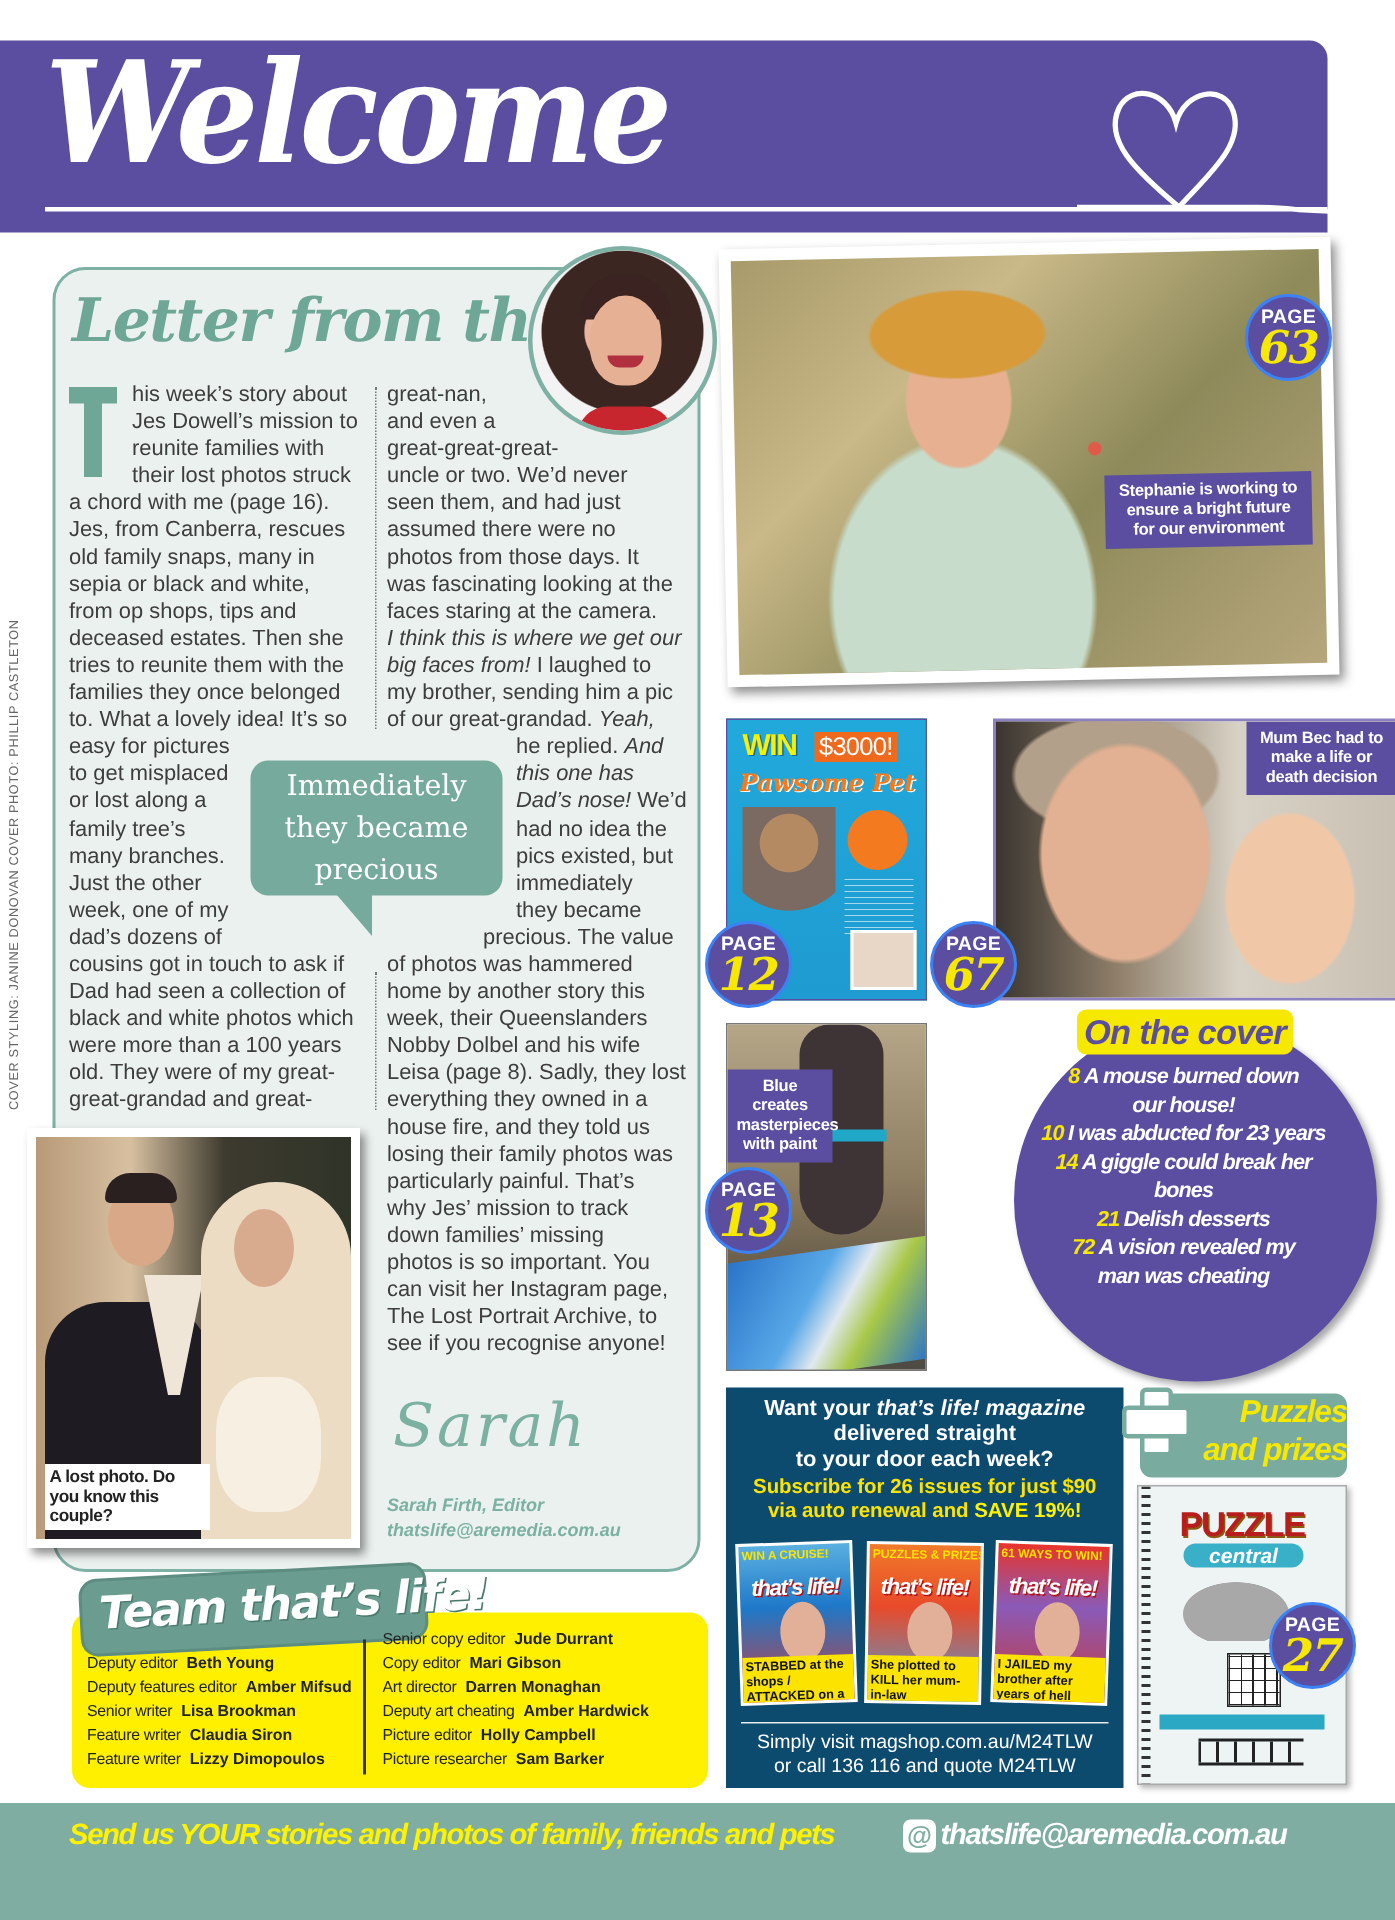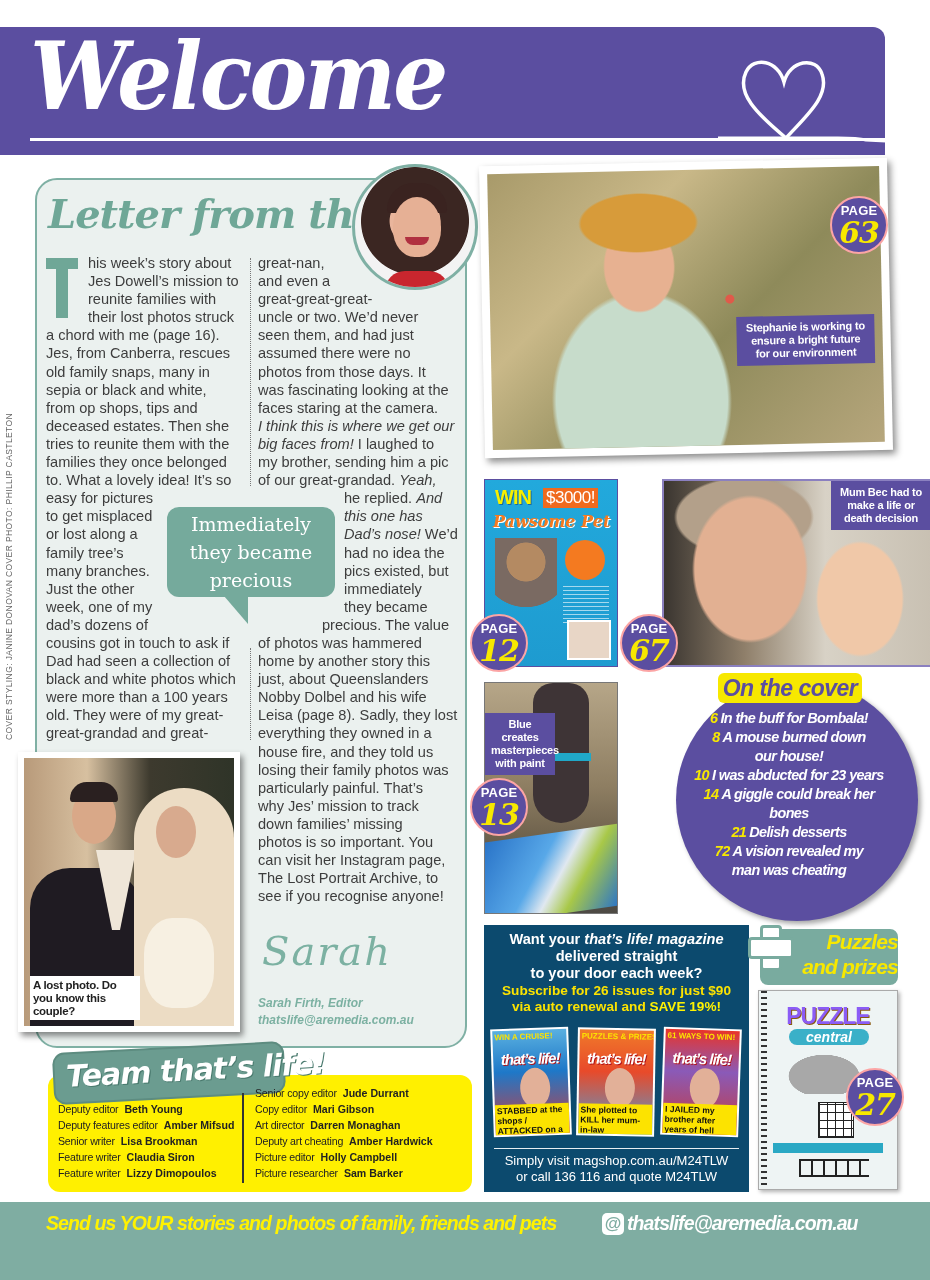--- a/index.html
+++ b/index.html
@@ -128,21 +128,21 @@
       linear-gradient(135deg, #a89a6a 0%, #c9b888 30%, #8e8a5a 60%, #b6a67c 100%);
   }
   .cap-purple {
     position: absolute; background: #5b4ea0; color: #fff; font-weight: bold; font-size: 11px; line-height: 13px;
     text-align: center; padding: 5px 6px; letter-spacing: -0.2px;
   }
   .stephanie-caption { right: 8px; top: 148px; width: 138px; }
 
   .page-badge {
     position: absolute; width: 58px; height: 58px; border-radius: 50%;
-    background: #5b4ea0; border: 2px solid #fca5a5; text-align: center; color: #fff;
+    background: #5b4ea0; border: 2px solid #3b82f6; text-align: center; color: #fff;
   }
   .page-badge .pg-label { display:block; font-size: 13px; font-weight: bold; line-height: 14px; margin-top: 6px; letter-spacing: 0.2px; }
   .page-badge .pg-num { display:block; font-family: "DejaVu Serif", serif; font-style: italic; font-weight: bold;
     font-size: 30px; line-height: 30px; color: #f7e800; letter-spacing: -1px; }
 
   .photo-pawsome { left: 484px; top: 479px; width: 134px; height: 188px; padding: 0; background:#14b8a6; box-shadow:none; border: 1px solid #5b4ea0; }
   .pawsome-inner { position:relative; width:100%; height:100%; overflow:hidden;
     background: linear-gradient(180deg, #22a9dc 0%, #1e9bd0 100%); }
   .pawsome-win { position:absolute; left:10px; top:6px; font-weight:bold; font-size:20px; color:#f7f000; letter-spacing:-1px; text-shadow: 1px 1px 0 #1a6aa0; }
   .pawsome-amount { position:absolute; left:58px; top:8px; background:#f06a1e; color:#fff; font-weight:normal; font-size:17px; padding: 0 3px; letter-spacing:-0.5px; }
@@ -207,21 +207,21 @@
     position: absolute; left: 760px; top: 929px; width: 138px; height: 56px; background: #79ab9f; border-radius: 8px;
   }
   .puzzles-plus { position: absolute; left: 748px; top: 925px; width: 40px; height: 40px; }
   .puzzles-plus::before { content:""; position:absolute; left:12px; top:0; width:16px; height:40px; background:#fff; border:3px solid #79ab9f; border-radius:4px; }
   .puzzles-plus::after { content:""; position:absolute; left:0; top:12px; width:40px; height:16px; background:#fff; border:3px solid #79ab9f; border-radius:4px; }
   .puzzles-title { position: absolute; left: 790px; top: 929px; width: 108px; text-align: right;
     font-weight: bold; font-style: italic; font-size: 21px; line-height: 25px; color: #f7e800; letter-spacing: -0.8px; }
   .puzzle-mag { position: absolute; left: 758px; top: 990px; width: 140px; height: 200px;
     background: #eef4f4; border: 1px solid #aaa; box-shadow: 2px 2px 4px rgba(0,0,0,0.3); overflow: hidden; }
   .puzzle-spiral { position:absolute; left:2px; top:0; width:6px; height:100%; background: repeating-linear-gradient(180deg, #333 0 2px, transparent 2px 6px); }
-  .puzzle-logo { position:absolute; left:14px; top:12px; width:110px; text-align:center; font-weight:bold; font-size:23px; color:#8b5cf6; letter-spacing:-1px; text-shadow: 1px 1px 0 #8a5a10; }
+  .puzzle-logo { position:absolute; left:14px; top:12px; width:110px; text-align:center; font-weight:bold; font-size:23px; color:#b91c1c; letter-spacing:-1px; text-shadow: 1px 1px 0 #8a5a10; }
   .puzzle-sub { position:absolute; left:30px; top:38px; width:80px; text-align:center; font-style:italic; font-weight:bold; font-size:14px; color:#fff; background:#3ab0c8; border-radius:10px; }
   .puzzle-car { position:absolute; left:20px; top:58px; width:90px; height:45px; background: radial-gradient(ellipse at 50% 60%, #a8a8a8 0 55%, transparent 56%); }
   .puzzle-grid { position:absolute; left:60px; top:112px; width:34px; height:34px;
     background: repeating-linear-gradient(0deg, #222 0 1px, #fff 1px 8px), #fff; outline: 1px solid #222; }
   .puzzle-grid2 { position:absolute; left:60px; top:112px; width:34px; height:34px; background: repeating-linear-gradient(90deg, #222 0 1px, transparent 1px 8px); }
   .puzzle-bar { position:absolute; left:14px; top:152px; width:110px; height:10px; background:#2aa8c4; }
   .puzzle-chain { position:absolute; left:40px; top:168px; width:70px; height:18px; background: repeating-linear-gradient(90deg, #222 0 2px, transparent 2px 12px); border-top:2px solid #222; border-bottom:2px solid #222; }
 
   
   .footer-band { position: absolute; left: 0; top: 1202px; width: 930px; height: 78px; background: #7fada2; }
@@ -303,21 +303,21 @@
   <p style="padding-left:86px"><span>he replied. </span><em>And</em></p>
   <p style="padding-left:86px"><em>this one has</em></p>
   <p style="padding-left:86px"><em>Dad’s nose!</em><span> We’d</span></p>
   <p style="padding-left:86px">had no idea the</p>
   <p style="padding-left:86px">pics existed, but</p>
   <p style="padding-left:86px">immediately</p>
   <p style="padding-left:86px">they became</p>
   <p style="padding-left:64px">precious. The value</p>
   <p>of photos was hammered</p>
   <p>home by another story this</p>
-  <p>just, about Queenslanders</p>
+  <p>week, their Queenslanders</p>
   <p>Nobby Dolbel and his wife</p>
   <p>Leisa (page 8). Sadly, they lost</p>
   <p>everything they owned in a</p>
   <p>house fire, and they told us</p>
   <p>losing their family photos was</p>
   <p>particularly painful. That’s</p>
   <p>why Jes’ mission to track</p>
   <p>down families’ missing</p>
   <p>photos is so important. You</p>
   <p>can visit her Instagram page,</p>
@@ -418,21 +418,20 @@
   </div>
 </div>
 <div class="page-badge" style="left:470px;top:778px">
   <span class="pg-label">PAGE</span>
   <span class="pg-num">13</span>
 </div>
 
 <div class="cover-circle"></div>
 <div class="cover-heading">On the cover</div>
 <div class="cover-list">
-  <div><span class="num">6</span><span>In the buff for Bombala!</span></div>
   <div><span class="num">8</span><span>A mouse burned down</span></div>
   <div><span>our house!</span></div>
   <div><span class="num">10</span><span>I was abducted for 23 years</span></div>
   <div><span class="num">14</span><span>A giggle could break her</span></div>
   <div><span>bones</span></div>
   <div><span class="num">21</span><span>Delish desserts</span></div>
   <div><span class="num">72</span><span>A vision revealed my</span></div>
   <div><span>man was cheating</span></div>
 </div>
 

